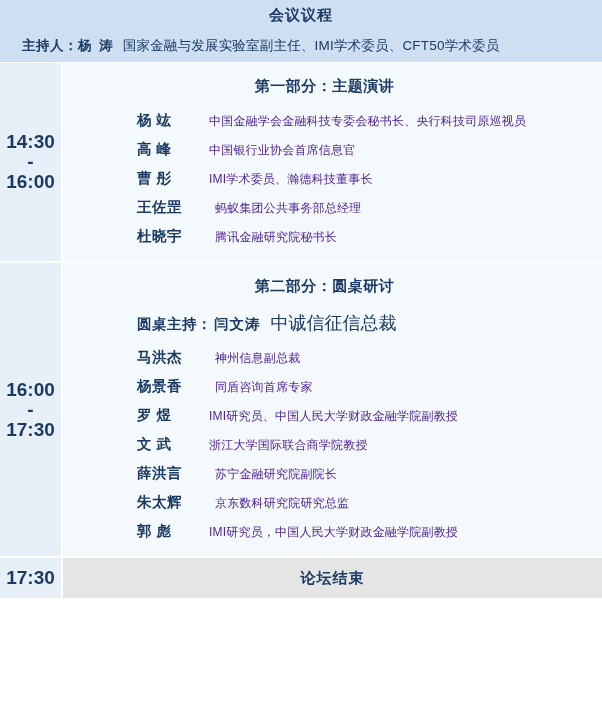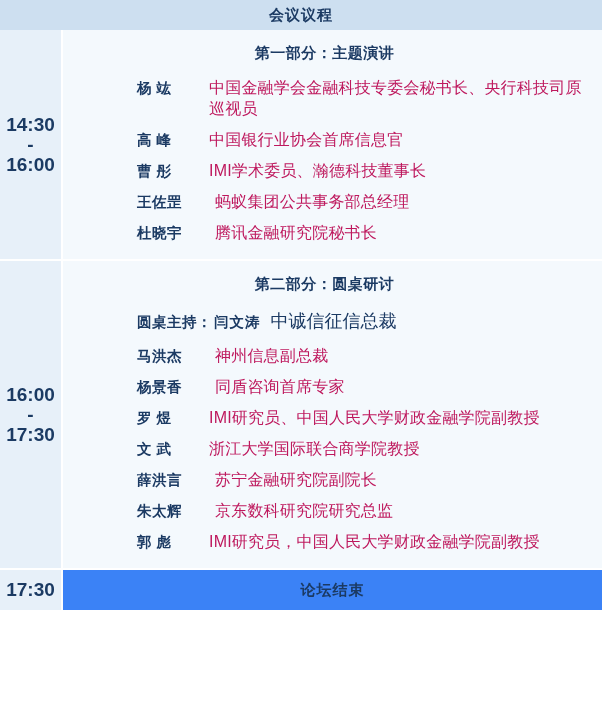--- a/index.html
+++ b/index.html
@@ -94,22 +94,22 @@
     font-size: 14.5px;
     white-space: nowrap;
     min-width: 72px;
     letter-spacing: 0.5px;
   }
   .spk-name.wide {
     min-width: 78px;
   }
   .spk-title {
     font-weight: normal;
-    font-size: 16px;
-    color: #be185d;
+    font-size: 12px;
+    color: #4c1d95;
     letter-spacing: 0.2px;
   }
   .moderator {
     display: flex;
     align-items: baseline;
     padding: 5px 0 8px 74px;
     font-size: 13.5px;
   }
   .mod-label {
     font-weight: bold;
@@ -126,21 +126,21 @@
     font-weight: normal;
     margin-left: 10px;
     font-size: 18px;
   }
   .close-row .time-cell {
     border-bottom: none;
     background: #e7f0f9;
     height: 40px;
   }
   .close-row .close-cell {
-    background: #3b82f6;
+    background: #e5e5e5;
     text-align: center;
     font-weight: bold;
     font-size: 15px;
     color: #1b3a63;
     height: 40px;
     letter-spacing: 1px;
   }
 </style>
 </head>
 <body>
@@ -148,20 +148,25 @@
 <div class="page">
   <table class="agenda">
     <colgroup>
       <col style="width:62px">
       <col style="width:540px">
     </colgroup>
     <tbody>
       <tr class="title-row">
         <td colspan="2">会议议程</td>
       </tr>
+      <tr class="host-row">
+        <td colspan="2">
+          <span class="host-label">主持人：</span><span class="host-name">杨  涛</span><span class="host-desc">国家金融与发展实验室副主任、IMI学术委员、CFT50学术委员</span>
+        </td>
+      </tr>
 
       <tr>
         <td class="time-cell">
           <div>14:30</div>
           <div>-</div>
           <div>16:00</div>
         </td>
         <td class="content-cell">
           <div class="section-head">第一部分：主题演讲</div>
 

